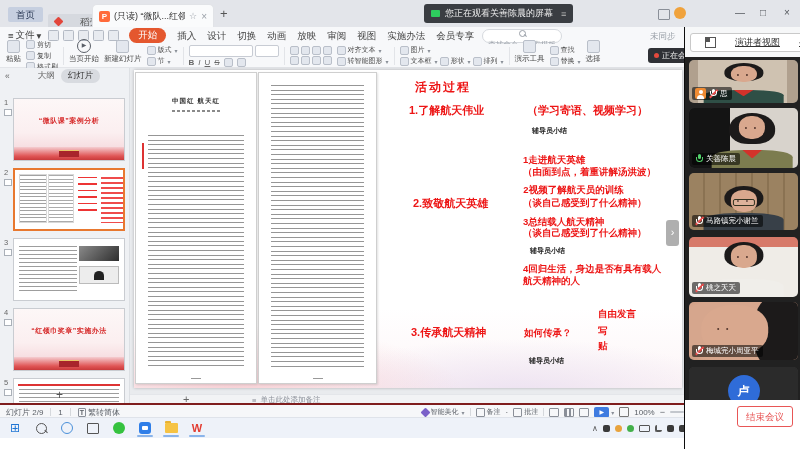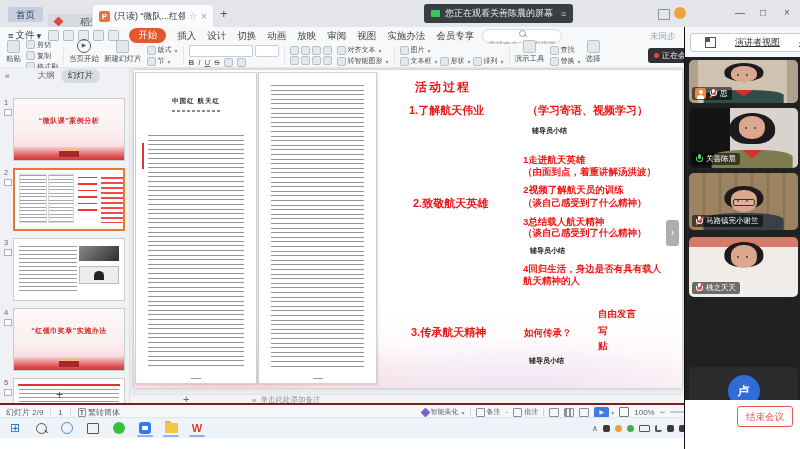--- a/index.html
+++ b/index.html
@@ -589,20 +589,32 @@
             <i class="ph-face"></i>
             <i class="ph-body"></i>
           </div>
           <div class="nlabel">
             <span class="mic muted">
               <i></i>
             </span>
             <span>桃之夭夭</span>
           </div>
         </div>
+        <div class="tile" style="top: 245px; height: 58px;">
+          <div class="vid p5">
+            <i class="ph-hair"></i>
+            <i class="ph-face"></i>
+          </div>
+          <div class="nlabel">
+            <span class="mic muted">
+              <i></i>
+            </span>
+            <span>梅城完小周亚平</span>
+          </div>
+        </div>
         <div class="tile" style="top: 310px; height: 60px;">
           <div class="vid p6">
             <div class="pav">卢</div>
           </div>
         </div>
       </div>
     <div class="mp-foot">
       <div class="end-btn">结束会议</div>
     </div>
   </div>

